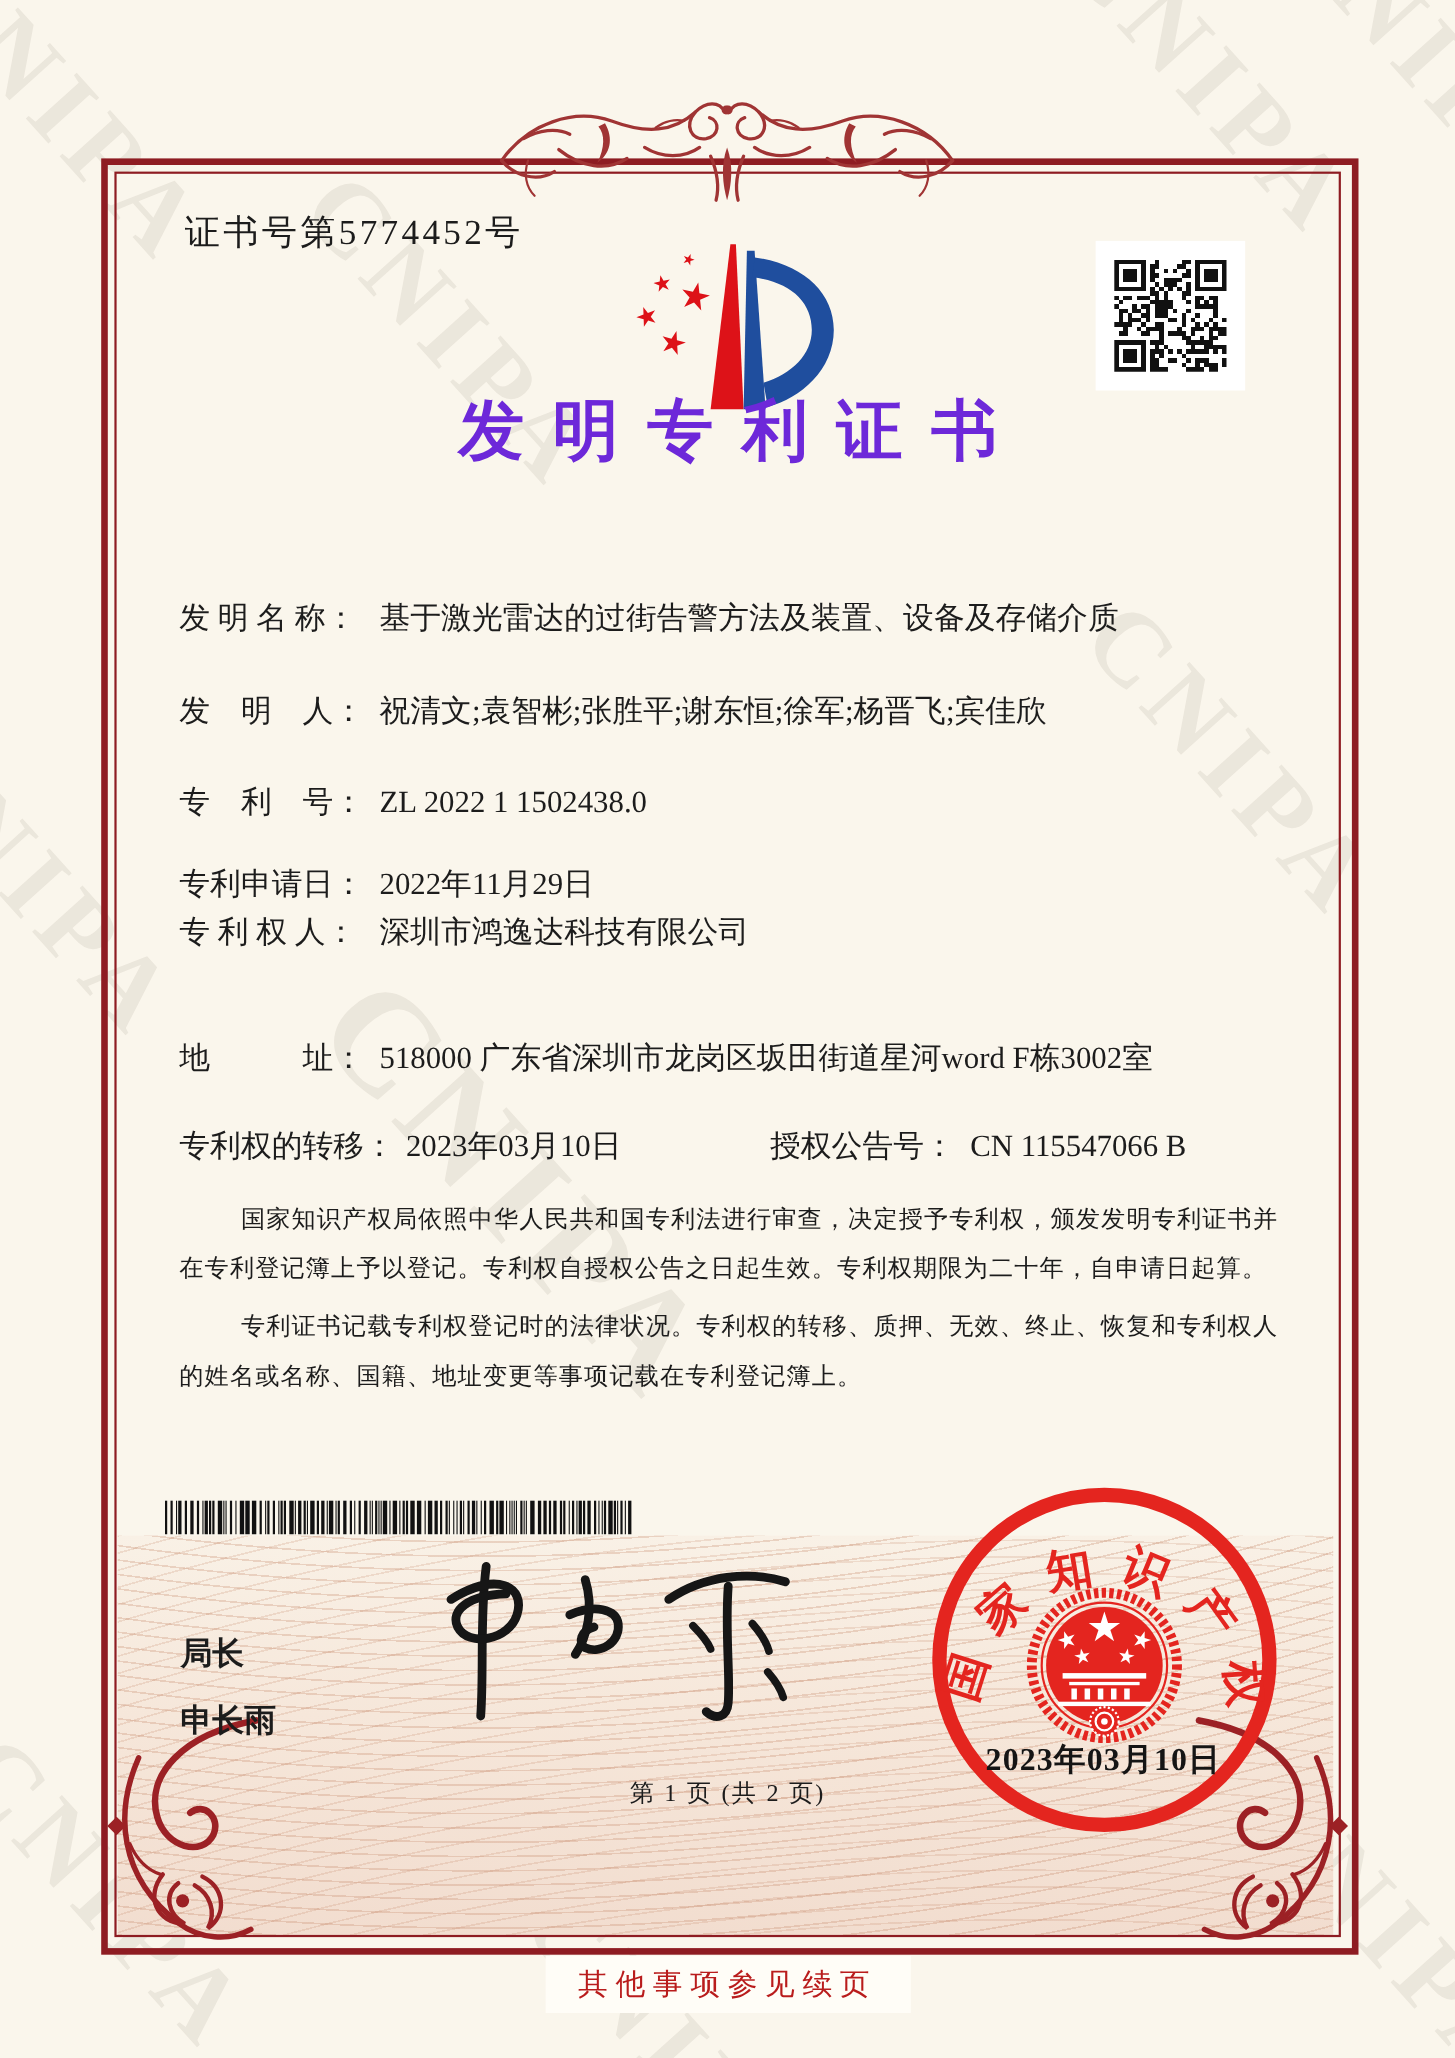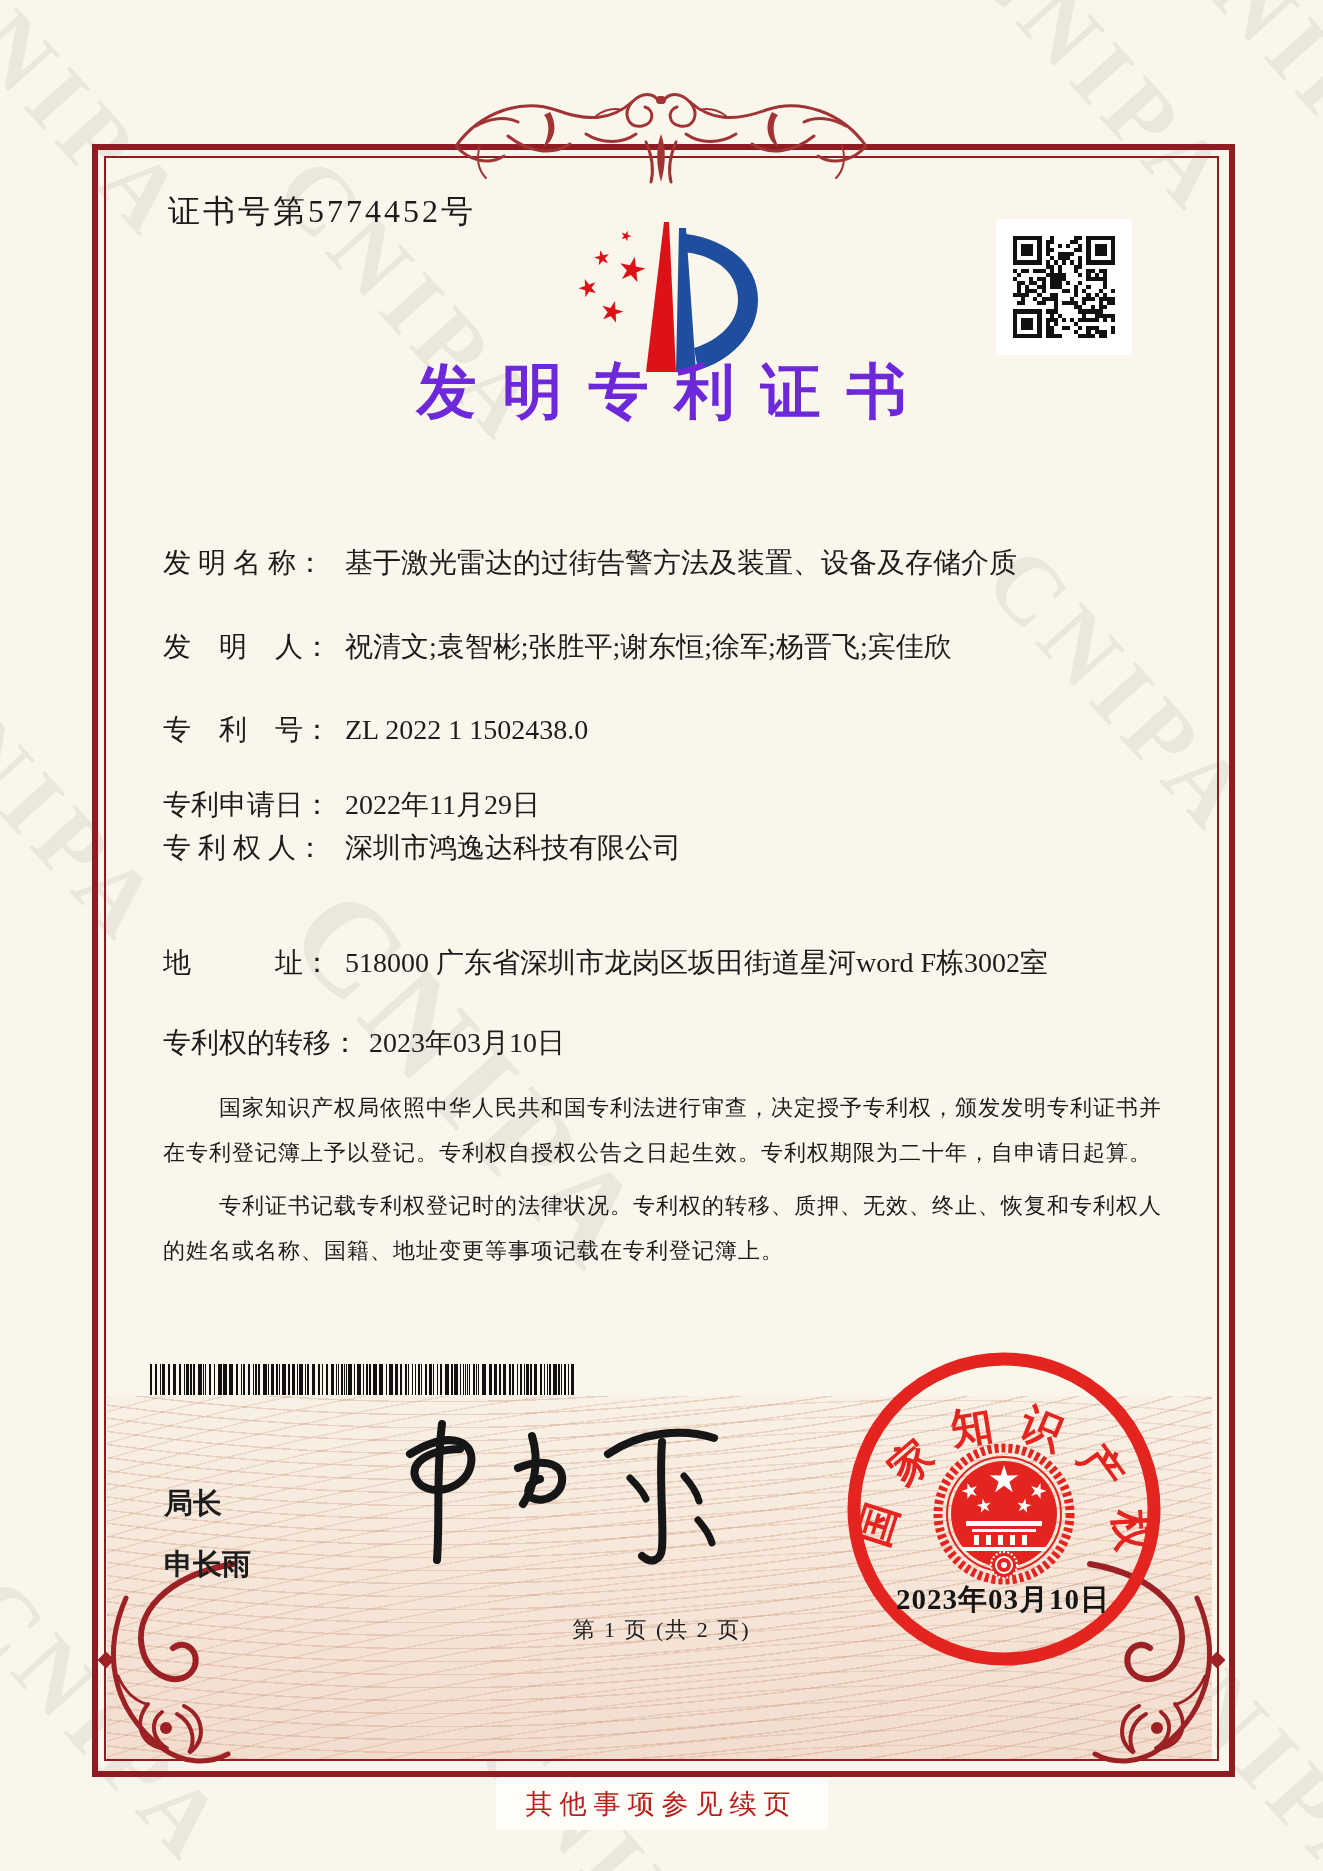--- a/index.html
+++ b/index.html
@@ -388,20 +388,24 @@
   <span class="lbl">专 利 权 人：</span>
   <span class="val">深圳市鸿逸达科技有限公司</span>
 </div>
 <div class="row" style="top:943px">
   <span class="lbl">地　　　址：</span>
   <span class="val wrapaddr">518000 广东省深圳市龙岗区坂田街道星河word F栋3002室</span>
 </div>
 <div class="row" style="top:1023px">
   <span class="lbl">专利权的转移：</span>
   <span class="val">2023年03月10日</span>
+  <span class="subgroup">
+    <span class="lbl">授权公告号：</span>
+    <span class="val">CN 115547066 B</span>
+  </span>
 </div>
 
 <div class="abs paras">
   <p>国家知识产权局依照中华人民共和国专利法进行审查，决定授予专利权，颁发发明专利证书并在专利登记簿上予以登记。专利权自授权公告之日起生效。专利权期限为二十年，自申请日起算。</p>
   <p>专利证书记载专利权登记时的法律状况。专利权的转移、质押、无效、终止、恢复和专利权人的姓名或名称、国籍、地址变更等事项记载在专利登记簿上。</p>
 </div>
 
 <svg class="abs barcode" id="barcode-svg" width="430" height="31" viewBox="0 0 430 31" fill="#111">
     <rect x="0" y="0" width="2" height="31"></rect>
     <rect x="5" y="0" width="2" height="31"></rect>

